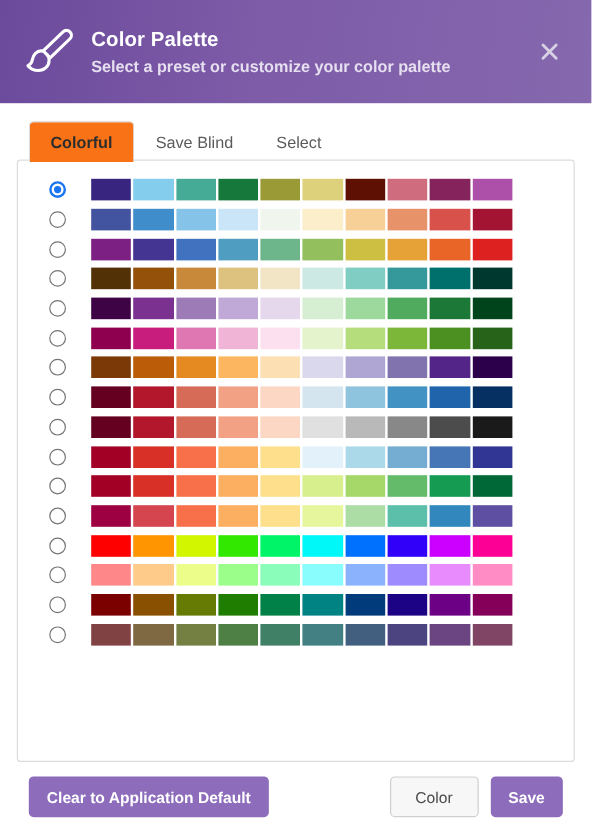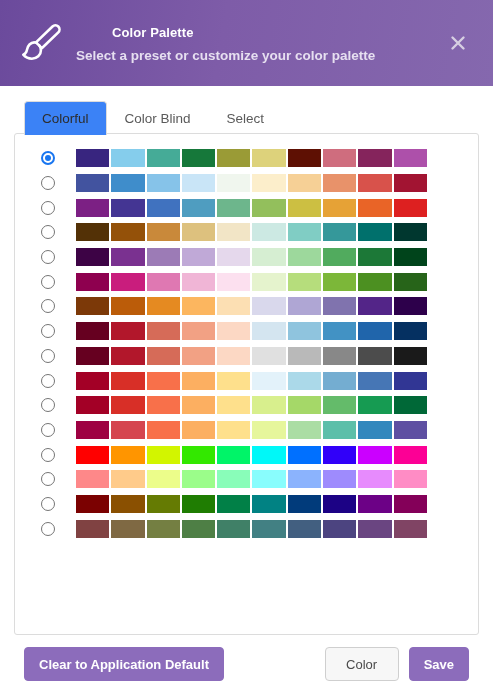--- a/index.html
+++ b/index.html
@@ -45,25 +45,24 @@
     justify-content: center;
     margin-right: 8px;
   }
   .header-text {
     flex: 1 1 auto;
     min-width: 0;
     padding-top: 2px;
   }
   .header-title {
     color: #ffffff;
-    font-size: 13px;
+    font-size: 17px;
     font-weight: bold;
     line-height: 22px;
     letter-spacing: .1px;
-    margin-left: 36px;
   }
   .header-sub {
     color: #e6dff0;
     font-size: 13.5px;
     line-height: 20px;
     margin-top: 2px;
     font-weight: bold;
   }
   .close-btn {
     width: 30px;
@@ -102,24 +101,24 @@
     border: 1px solid transparent;
     border-bottom: none;
     border-radius: 4px 4px 0 0;
     cursor: pointer;
     background: transparent;
     white-space: nowrap;
     position: relative;
     top: 1px;
   }
   .tab.active {
-    background: #3b82f6;
+    background: #f97316;
     border-color: #dcdcdc;
     color: #2d2d2d;
-    font-weight: normal;
+    font-weight: bold;
   }
 
   .panel {
     border: 1px solid #dcdcdc;
     background: #ffffff;
     border-radius: 3px;
     flex: 1 1 auto;
     padding: 12px 10px 10px 10px;
     box-sizing: border-box;
     position: relative;
@@ -235,21 +234,21 @@
       <svg width="18" height="18" viewBox="0 0 18 18">
         <path d="M3.5 3.5 L14.5 14.5 M14.5 3.5 L3.5 14.5" stroke="#d7cfe2" stroke-width="2.4" stroke-linecap="round"></path>
       </svg>
     </div>
   </div>
 
   <div class="body">
 
     <div class="tabstrip" id="tabstrip">
         <div class="tab active">Colorful</div>
-        <div class="tab">Color Blind</div>
+        <div class="tab">Save Blind</div>
         <div class="tab">Select</div>
       </div>
 
     <div class="panel">
       <div class="palette-list" id="palette-list">
           <div class="palette-row selected">
             <div class="radio"></div>
             <div class="swatches">
               <div class="swatch" style="background: rgb(56, 37, 127);"></div>
               <div class="swatch" style="background: rgb(133, 205, 236);"></div>

